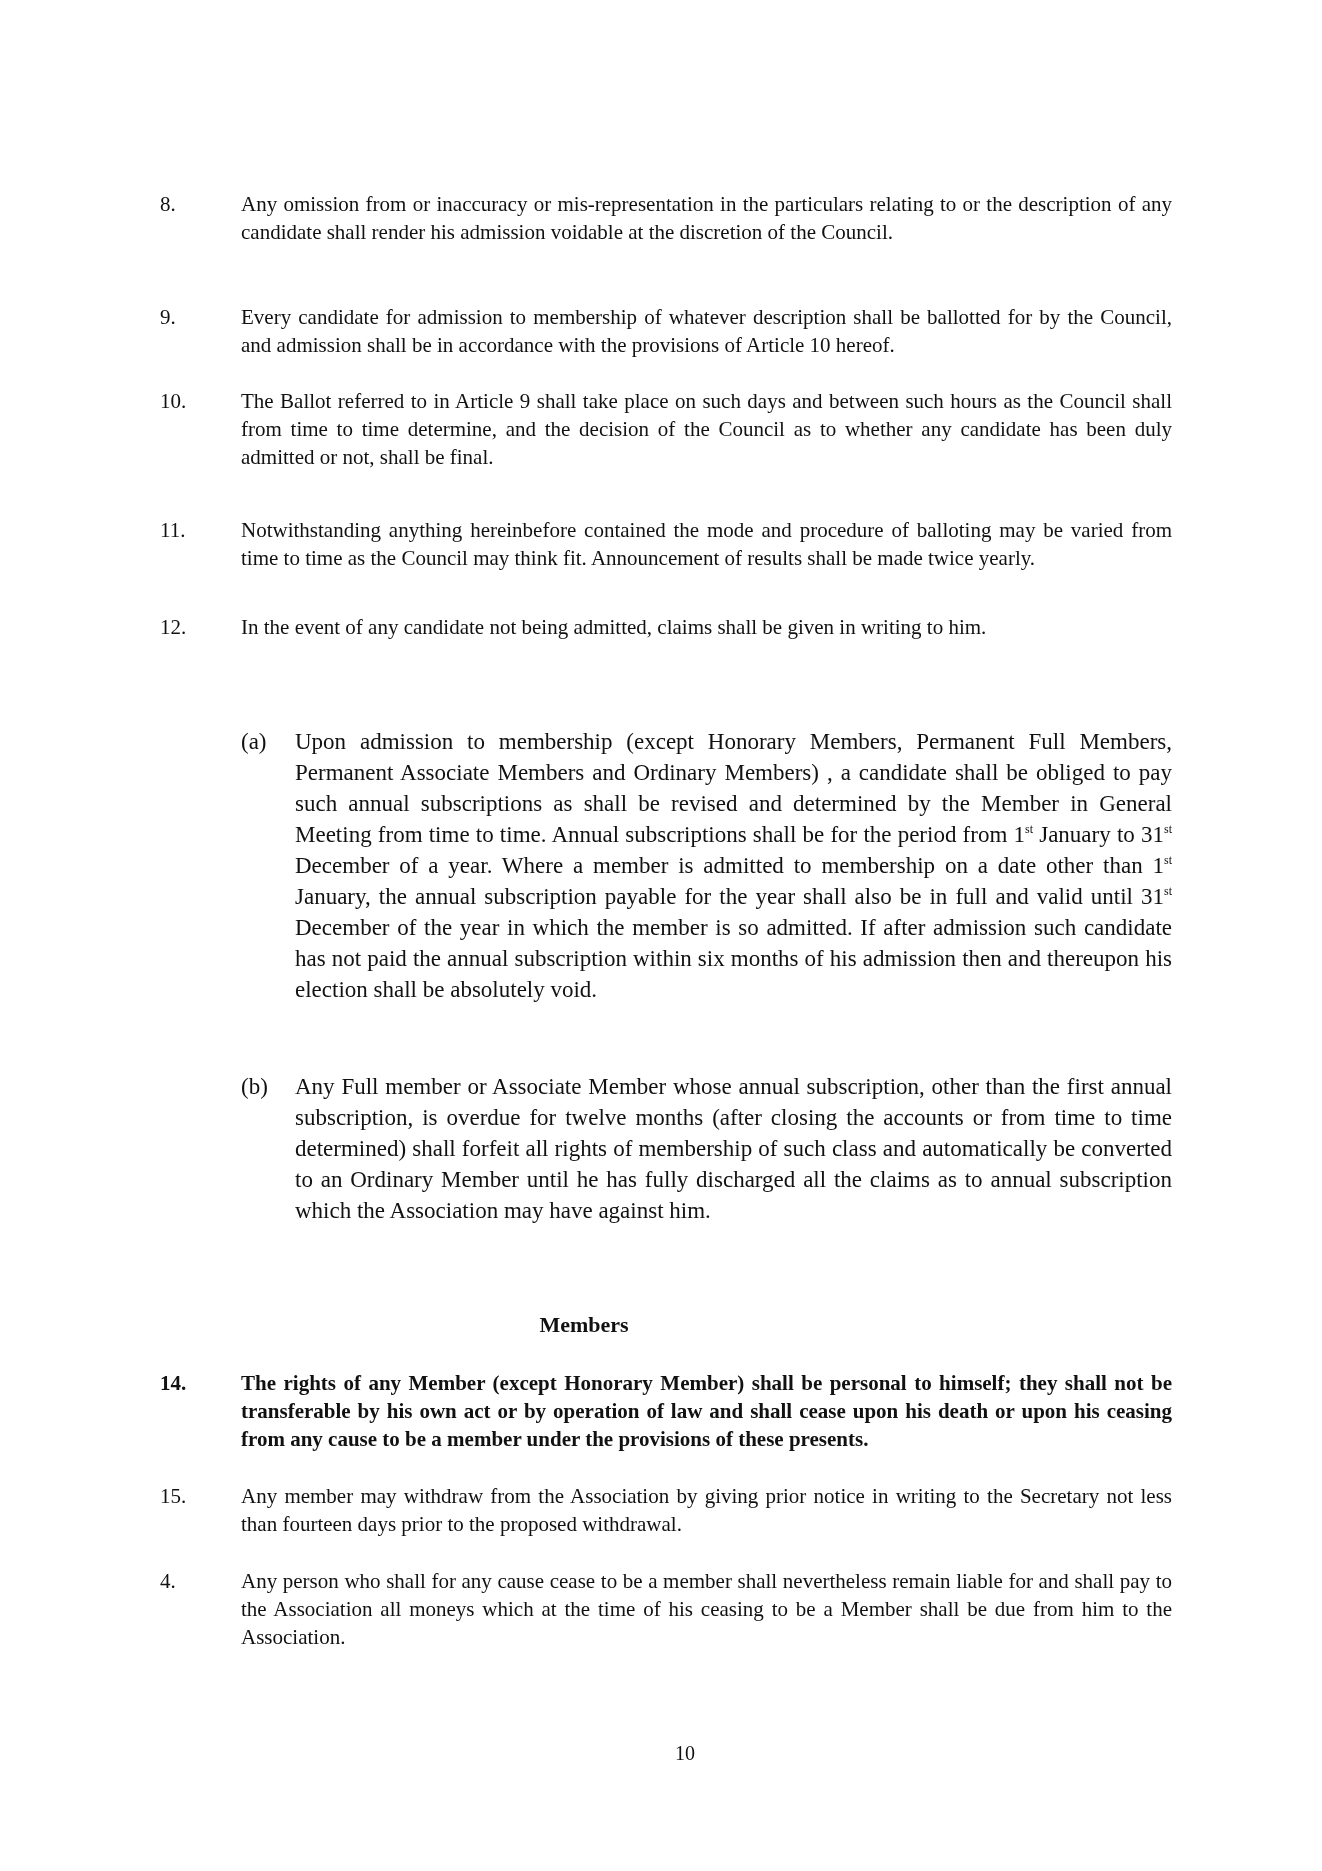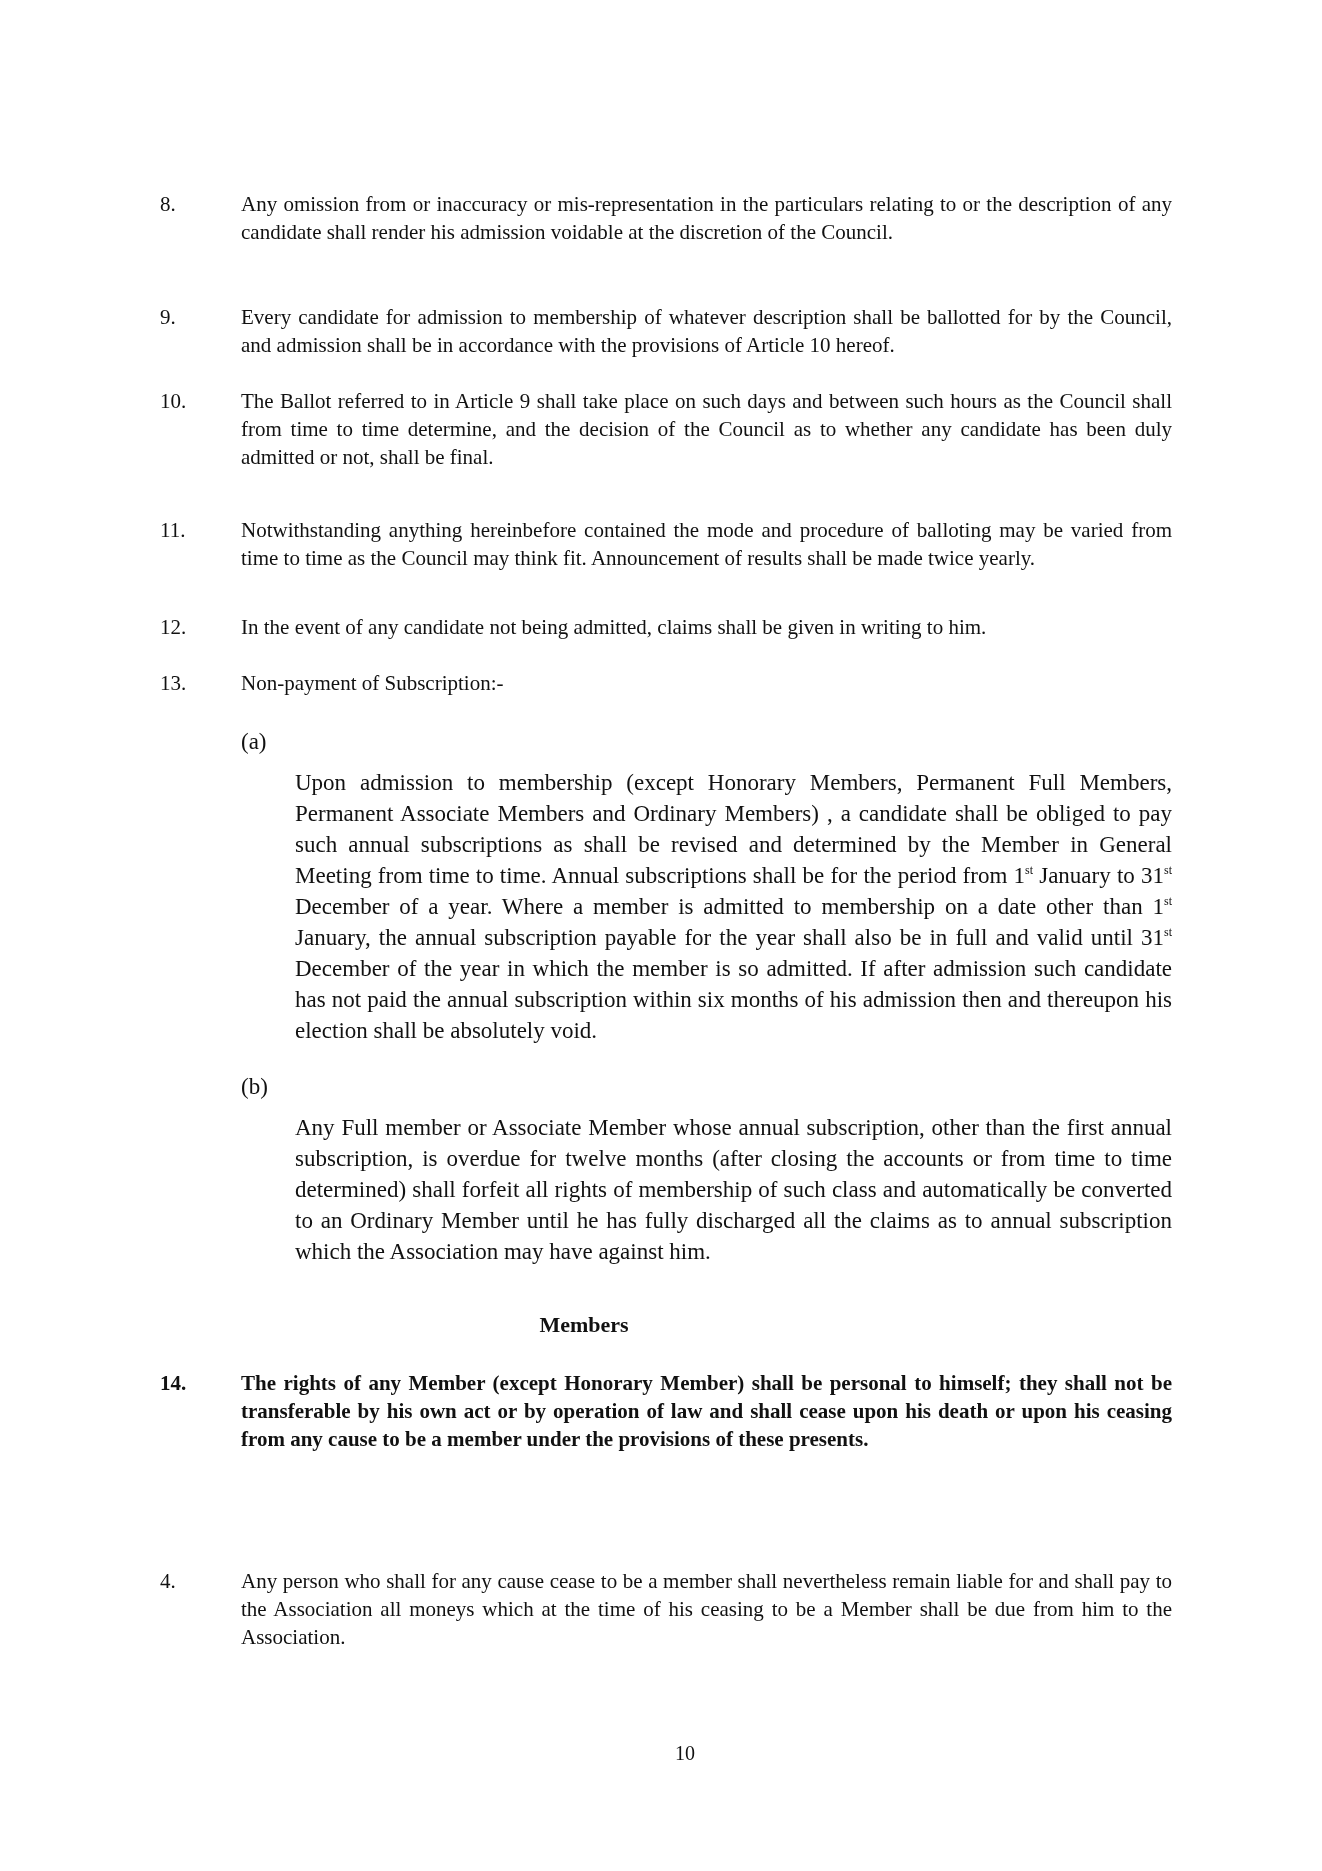--- a/index.html
+++ b/index.html
@@ -50,21 +50,20 @@
     .sub-label {
       position: absolute;
       left: 0;
       top: 0;
       width: 52px;
     }
     .sub-text {
       margin-left: 54px;
       text-align: justify;
       text-align-last: left;
-      margin-top: 41px;
     }
     sup {
       font-size: 12px;
       line-height: 0;
       vertical-align: 9px;
     }
     .heading {
       position: absolute;
       left: 0;
       width: 1122px;
@@ -111,42 +110,42 @@
   <div class="article" style="top:500px;margin-top:16px;">
     <span class="art-num">11.</span>
     <div class="art-text">Notwithstanding anything hereinbefore contained the mode and procedure of balloting may be varied from time to time as the Council may think fit. Announcement of results shall be made twice yearly.</div>
   </div>
 
   <div class="article" style="top:613px;">
     <span class="art-num">12.</span>
     <div class="art-text">In the event of any candidate not being admitted, claims shall be given in writing to him.</div>
   </div>
 
-  <div class="article" style="top:669px;">
-    <span class="art-num">13.</span>
-    <div class="art-text">Non-payment of Subscription:-</div>
-  </div>
 
   <div class="sub" style="top:726px;">
     <span class="sub-label">(a)</span>
     <div class="sub-text"><span>Upon admission to membership (except Honorary Members, Permanent Full Members, Permanent Associate Members and Ordinary Members) , a candidate shall be obliged to pay such annual subscriptions as shall be revised and determined by the Member in General Meeting from time to time.  Annual subscriptions shall be for the period from 1</span><sup>st</sup><span> January to 31</span><sup>st</sup><span> December of a year. Where a member is admitted to membership on a date other than 1</span><sup>st</sup><span> January, the annual subscription payable for the year shall also be in full and valid until 31</span><sup>st</sup><span> December of the year in which the member is so admitted.  If after admission such candidate has not paid the annual subscription within six months of his admission then and thereupon his election shall be absolutely void.</span></div>
   </div>
 
   <div class="sub" style="top:1071px;">
     <span class="sub-label">(b)</span>
     <div class="sub-text">Any Full member or Associate Member whose annual subscription, other than the first annual subscription, is overdue for twelve months (after closing the accounts or from time to time determined) shall forfeit all rights of membership of such class and automatically be converted to an Ordinary Member until he has fully discharged all the claims as to annual subscription which the Association may have against him.</div>
   </div>
 
   <div class="heading">Members</div>
 
   <div class="article" style="top:1369px;font-weight:bold;">
     <span class="art-num">14.</span>
     <div class="art-text">The rights of any Member (except Honorary Member) shall be personal to himself; they shall not be transferable by his own act or by operation of law and shall cease upon his death or upon his ceasing from any cause to be a member under the provisions of these presents.</div>
   </div>
 
+  <div class="article" style="top:1482px;">
+    <span class="art-num">15.</span>
+    <div class="art-text">Any member may withdraw from the Association by giving prior notice in writing to the Secretary not less than fourteen days prior to the proposed withdrawal.</div>
+  </div>
 
   <div class="article" style="top:1567px;">
     <span class="art-num">4.</span>
     <div class="art-text">Any person who shall for any cause cease to be a member shall nevertheless remain liable for and shall pay to the Association all moneys which at the time of his ceasing to be a Member shall be due from him to the Association.</div>
   </div>
 
   <div class="page-number">10</div>
 
 </div>
 

